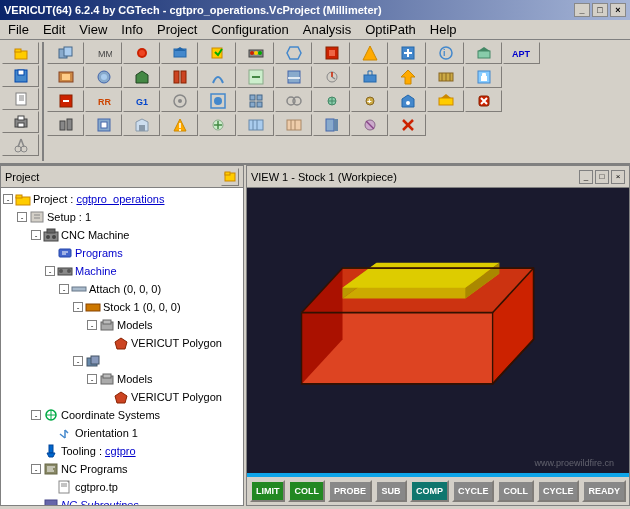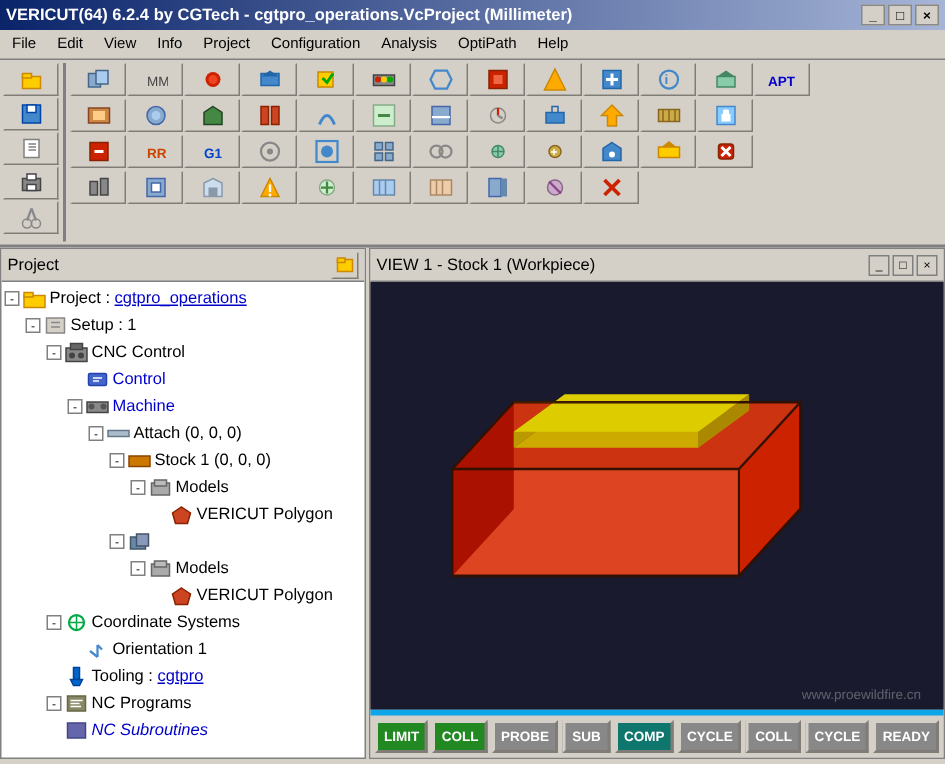--- a/index.html
+++ b/index.html
@@ -47,21 +47,21 @@
       background: #d4d0c8;
       height: 20px;
       display: flex;
       align-items: center;
       padding: 0 2px;
       border-bottom: 1px solid #808080;
       gap: 2px;
     }
     .menu-item {
       padding: 1px 6px;
-      font-size: 10px;
+      font-size: 13px;
       cursor: pointer;
       color: black;
     }
 
     
     #main {
       display: flex;
       height: calc(509px - 20px - 20px - 128px);
     }
 
@@ -651,33 +651,33 @@
       <div class="tree-item" style="padding-left:28px;">
         <span class="tree-expand">-</span>
         <span class="tree-icon">
             <svg width="16" height="16">
               <rect x="1" y="5" width="14" height="9" fill="#888" stroke="#444" stroke-width="1"></rect>
               <rect x="4" y="2" width="8" height="4" fill="#666" stroke="#444" stroke-width="1"></rect>
               <circle cx="5" cy="10" r="2" fill="#444"></circle>
               <circle cx="11" cy="10" r="2" fill="#444"></circle>
             </svg>
           </span>
-        <span class="tree-label">CNC Control</span>
+        <span class="tree-label">CNC Machine</span>
       </div>
 
       <div class="tree-item" style="padding-left:42px;">
         <span class="tree-spacer"></span>
         <span class="tree-icon">
             <svg width="16" height="14">
               <rect x="2" y="3" width="12" height="8" fill="#4466cc" stroke="#2244aa" stroke-width="1" rx="1"></rect>
               <line x1="5" y1="6" x2="11" y2="6" stroke="white" stroke-width="1"></line>
               <line x1="5" y1="8" x2="9" y2="8" stroke="white" stroke-width="1"></line>
             </svg>
           </span>
-        <span class="tree-label blue">Control</span>
+        <span class="tree-label blue">Programs</span>
       </div>
 
       <div class="tree-item" style="padding-left:42px;">
         <span class="tree-expand">-</span>
         <span class="tree-icon">
             <svg width="16" height="14">
               <rect x="1" y="4" width="14" height="7" fill="#888" stroke="#444" stroke-width="1"></rect>
               <circle cx="4" cy="7" r="2" fill="#555"></circle>
               <circle cx="12" cy="7" r="2" fill="#555"></circle>
             </svg>
@@ -798,20 +798,32 @@
             <svg width="16" height="14">
               <rect x="2" y="2" width="12" height="10" fill="#888866" stroke="#666644" stroke-width="1"></rect>
               <line x1="4" y1="5" x2="12" y2="5" stroke="white" stroke-width="1"></line>
               <line x1="4" y1="7" x2="10" y2="7" stroke="white" stroke-width="1"></line>
               <line x1="4" y1="9" x2="11" y2="9" stroke="white" stroke-width="1"></line>
             </svg>
           </span>
         <span class="tree-label">NC Programs</span>
       </div>
 
+      <div class="tree-item" style="padding-left:42px;">
+        <span class="tree-spacer"></span>
+        <span class="tree-icon">
+            <svg width="16" height="14">
+              <rect x="2" y="1" width="10" height="12" fill="white" stroke="#888" stroke-width="1"></rect>
+              <polygon points="10,1 12,3 12,1" fill="#888"></polygon>
+              <line x1="4" y1="4" x2="10" y2="4" stroke="#888" stroke-width="1"></line>
+              <line x1="4" y1="6" x2="10" y2="6" stroke="#888" stroke-width="1"></line>
+            </svg>
+          </span>
+        <span class="tree-label">cgtpro.tp</span>
+      </div>
 
       <div class="tree-item" style="padding-left:28px;">
         <span class="tree-spacer"></span>
         <span class="tree-icon">
             <svg width="16" height="14">
               <rect x="2" y="2" width="12" height="10" fill="#6666aa" stroke="#444488" stroke-width="1"></rect>
             </svg>
           </span>
         <span class="tree-label italic-blue" style="color:#0000cc;font-style:italic;">NC Subroutines</span>
       </div>

